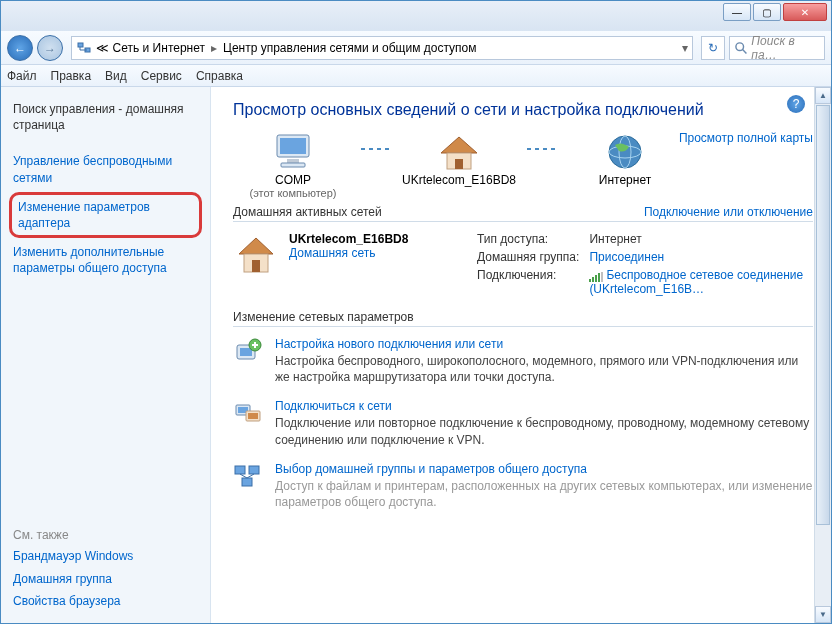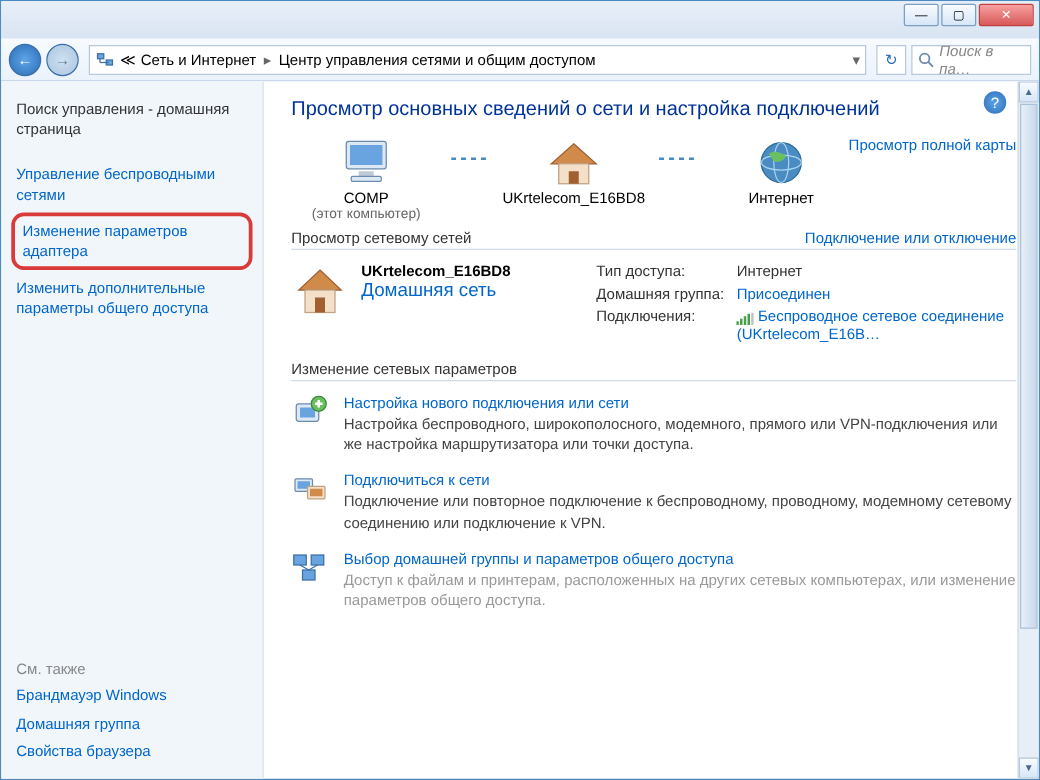--- a/index.html
+++ b/index.html
@@ -36,21 +36,21 @@
   .netline { flex:0 0 30px; height:2px; background:repeating-linear-gradient(90deg,#4a8bc2 0 4px,transparent 4px 8px); position:relative; top:-16px; }
   .fullmap { position:absolute; right:0; top:0; color:#0066cc; font-size:12px; cursor:pointer; }
   .subnode { font-size:11px; color:#666; }
   .section-row { display:flex; justify-content:space-between; align-items:center; border-bottom:1px solid #d0dce8; padding:2px 0; margin-top:4px; }
   .section-label { font-size:12px; color:#333; }
   .section-link { color:#0066cc; font-size:12px; cursor:pointer; }
   .activenet { display:flex; gap:14px; padding:10px 0 14px; }
   .activenet-left { display:flex; gap:10px; align-items:flex-start; width:230px; }
   .house-icon { width:46px; height:46px; }
   .netname { font-weight:bold; font-size:12px; }
-  .nettype { color:#0066cc; font-size:15px; cursor:pointer; }
+  .nettype { color:#0066cc; font-size:12px; cursor:pointer; }
   .activenet-right { flex:1; display:grid; grid-template-columns:auto 1fr; gap:4px 10px; font-size:12px; }
   .kv-label { color:#333; }
   .kv-val { color:#333; }
   .kv-link { color:#0066cc; cursor:pointer; }
   .signal { display:inline-block; width:14px; height:10px; vertical-align:middle; margin-right:3px; }
   .params-title { font-size:12px; color:#333; border-bottom:1px solid #d0dce8; padding-bottom:2px; margin-bottom:10px; }
   .task { display:flex; gap:12px; margin-bottom:14px; }
   .task-icon { width:30px; height:28px; flex:none; }
   .task-title { color:#0066cc; font-size:12px; cursor:pointer; }
   .task-desc { color:#444; font-size:12px; line-height:1.35; margin-top:2px; }
@@ -101,20 +101,27 @@
       <span class="search-icon">
         <svg viewBox="0 0 14 14">
             <circle cx="6" cy="6" r="4" fill="none" stroke="#6a8aae" stroke-width="1.5"></circle>
             <line x1="9" y1="9" x2="13" y2="13" stroke="#6a8aae" stroke-width="1.5"></line>
           </svg>
       </span>
       <span>Поиск в па…</span>
     </div>
   </div>
 
+  <div class="menubar">
+    <span>Файл</span>
+    <span>Правка</span>
+    <span>Вид</span>
+    <span>Сервис</span>
+    <span>Справка</span>
+  </div>
 
   <div class="content">
     <div class="sidepanel">
       <div class="sidelink home">Поиск управления - домашняя страница</div>
       <div style="height:4px"></div>
       <div class="sidelink">Управление беспроводными сетями</div>
       <div class="highlight">
         <div class="sidelink">Изменение параметров адаптера</div>
       </div>
       <div class="sidelink">Изменить дополнительные параметры общего доступа</div>
@@ -168,21 +175,21 @@
                 <path d="M14,14 Q20,10 28,16 Q24,22 18,20 Z" fill="#6ac060"></path>
               </svg>
           </div>
           <div>Интернет</div>
           <div class="subnode">&nbsp;</div>
         </div>
         <div class="fullmap">Просмотр полной карты</div>
       </div>
 
       <div class="section-row">
-        <span class="section-label">Просмотр сетевому сетей</span>
+        <span class="section-label">Домашняя активных сетей</span>
         <span class="section-link">Подключение или отключение</span>
       </div>
 
       <div class="activenet">
         <div class="activenet-left">
           <div class="house-icon">
             <svg viewBox="0 0 46 46">
                 <polygon points="23,6 40,22 6,22" fill="#d08a4a" stroke="#a06030"></polygon>
                 <rect x="11" y="22" width="24" height="18" fill="#f4e0c8" stroke="#c0a080"></rect>
                 <rect x="19" y="28" width="8" height="12" fill="#a06030"></rect>

